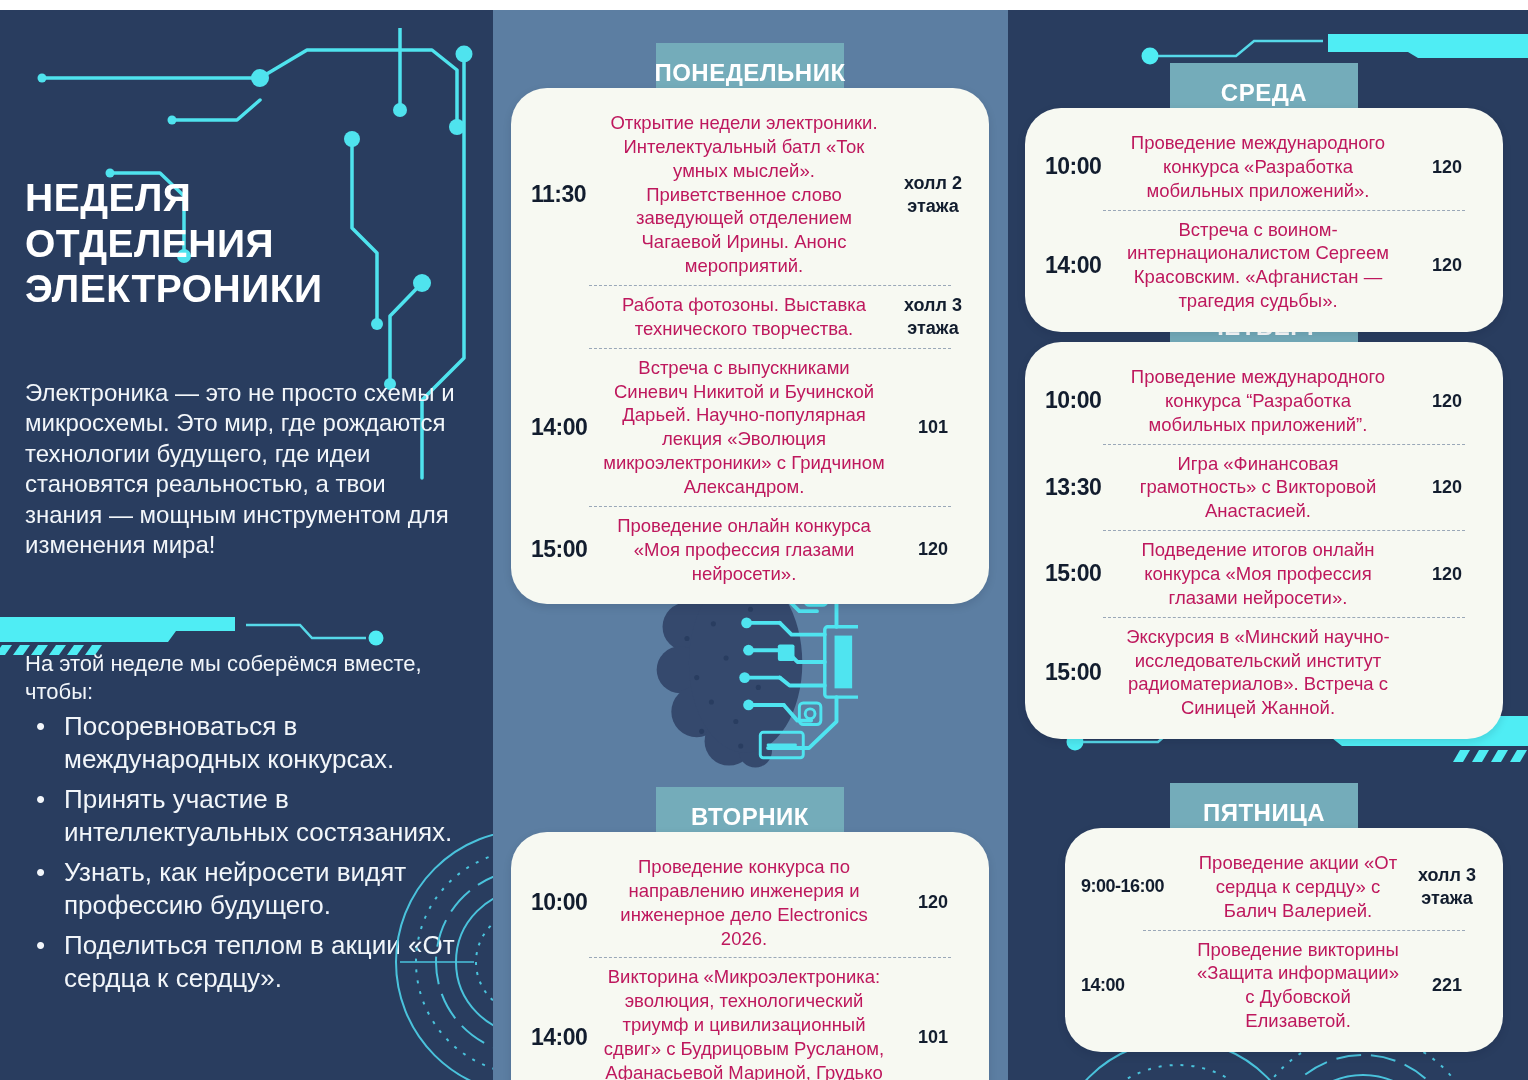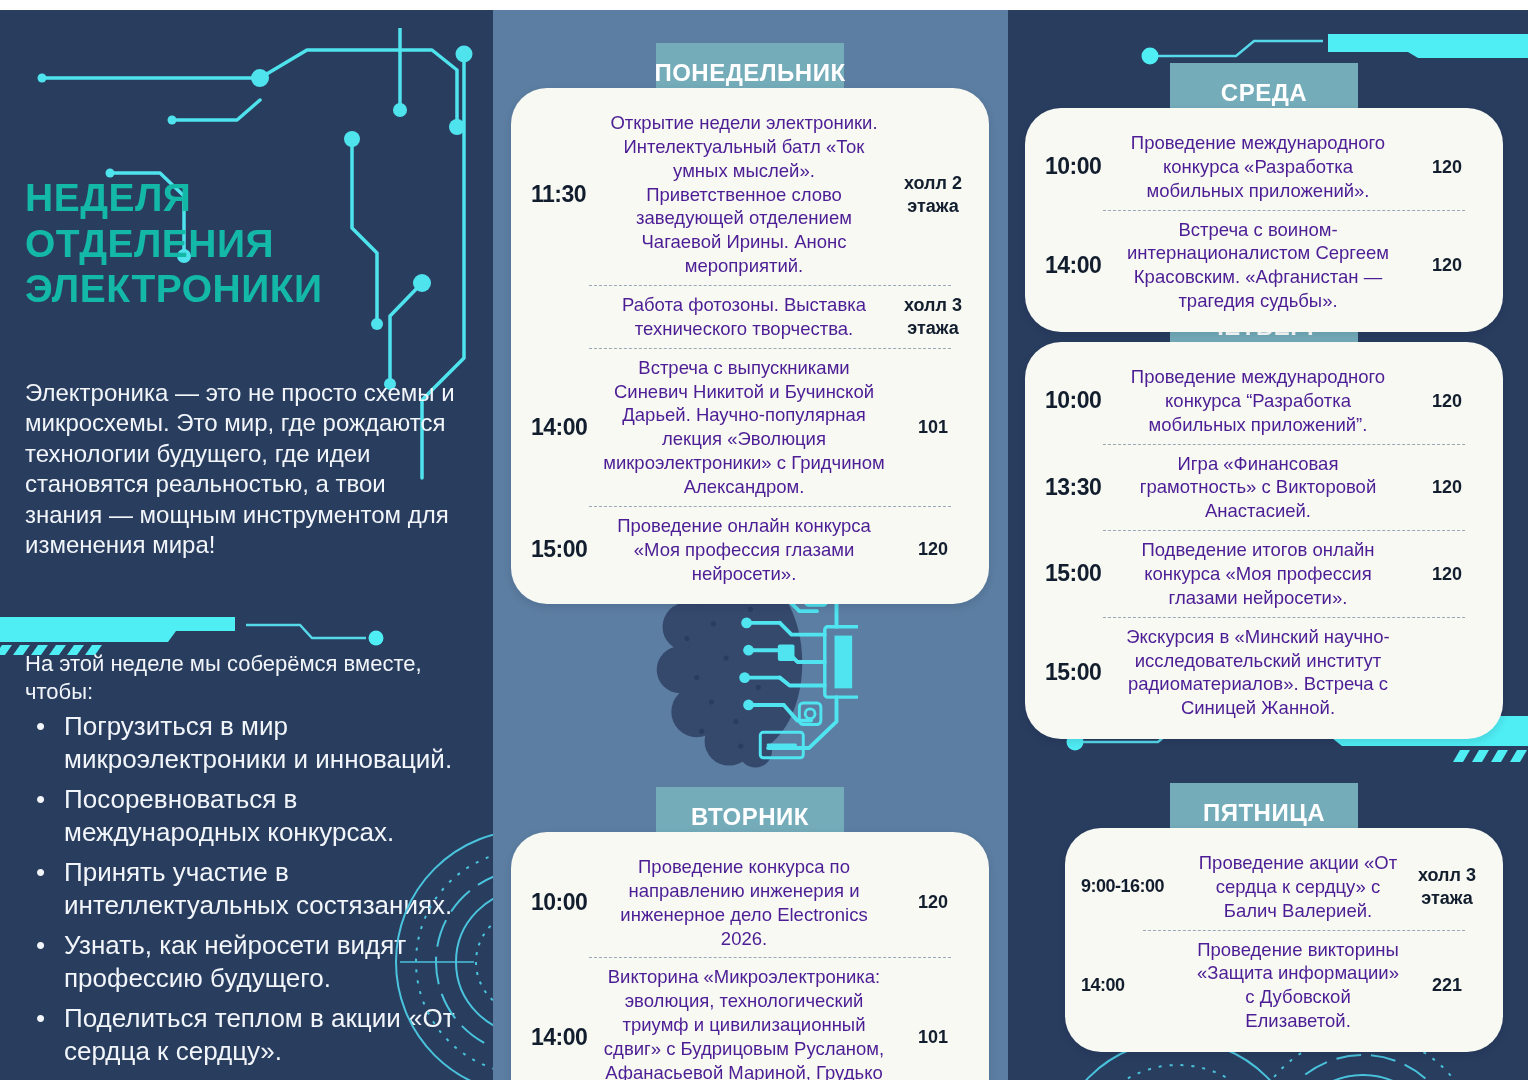--- a/index.html
+++ b/index.html
@@ -9,21 +9,21 @@
     background:#ffffff;
     font-family:"Liberation Sans","DejaVu Sans",sans-serif;
   }
   .panel { position:absolute; top:10px; height:1070px; overflow:hidden; }
   .panel-left  { left:0;      width:493px; background:#293d5f; }
   .panel-mid   { left:493px;  width:594px; background:#5c7ea2; }
   .panel-right { left:1008px; width:520px; background:#293d5f; }
 
   
   .title { position:absolute; left:25px; top:165px; width:340px;
-           font-size:39px; font-weight:700; color:#14b8a6; line-height:1.17; letter-spacing:.5px; }
+           font-size:39px; font-weight:700; color:#ffffff; line-height:1.17; letter-spacing:.5px; }
   .intro { position:absolute; left:25px; top:368px; width:438px;
            font-size:24px; color:#f2f6fa; line-height:1.27; }
   .week-heading { position:absolute; left:25px; top:640px; width:466px;
            font-size:22px; color:#f2f6fa; line-height:1.27; }
   .bullets { position:absolute; left:28px; top:700px; width:442px; list-style:none;
            color:#f2f6fa; font-size:26px; line-height:1.27; }
   .bullets li { position:relative; padding-left:36px; margin-bottom:7px; }
   .bullets li::before { content:"•"; position:absolute; left:8px; top:0; }
 
   
@@ -47,21 +47,21 @@
            width:188px; height:60px; background:#74acba; color:#ffffff;
            font-weight:700; font-size:24px; letter-spacing:.5px;
            display:flex; align-items:center; justify-content:center; }
   .card  { position:relative; z-index:1; background:#f7f9f2; border-radius:36px;
            padding:16px 14px 12px; box-shadow:0 3px 8px rgba(10,20,40,.12); }
   .row   { display:grid; grid-template-columns:72px 1fr 84px; column-gap:6px;
            align-items:center; padding:7px 0; }
   .day-fri .row { grid-template-columns:112px 1fr 84px; }
   .time  { font-size:23px; font-weight:800; color:#121d2e; letter-spacing:-.5px; padding-left:6px; }
   .day-fri .time { font-size:18px; padding-left:2px; }
-  .etext { font-size:18.5px; color:#4c1d95; text-align:center; line-height:1.29; }
+  .etext { font-size:18.5px; color:#be185d; text-align:center; line-height:1.29; }
   .eplace{ font-size:18px; font-weight:800; color:#121d2e; text-align:center; line-height:1.25; }
   .divider { border-top:1.5px dashed #9aa8b8; margin:0 24px 0 64px; }
 </style>
 </head>
 <body>
 
 <div class="page">
 
   <div class="panel panel-left">
     <svg class="circuit-top" viewBox="0 0 478 455">
@@ -104,21 +104,20 @@
         <polygon points="74,40 84,40 77,50 67,50"></polygon>
         <polygon points="92,40 102,40 95,50 85,50"></polygon>
       </g>
       <polyline fill="none" stroke="#56d9e9" stroke-width="2.5" points="246,20 300,20 312,33 366,33"></polyline>
       <circle cx="376" cy="33" r="7.5" fill="#4fedf4"></circle>
     </svg>
 
     <p class="week-heading">На этой неделе мы соберёмся вместе, чтобы:</p>
 
     <ul class="bullets">
-      <li>Погрузиться в мир микроэлектроники и инноваций.</li>
       <li>Посоревноваться в международных конкурсах.</li>
       <li>Принять участие в интеллектуальных состязаниях.</li>
       <li>Узнать, как нейросети видят профессию будущего.</li>
       <li>Поделиться теплом в акции «От сердца к сердцу».</li>
     </ul>
 
     <svg class="arcs-left" viewBox="0 0 115 248">
       <g fill="none" stroke="#4ac3dc" stroke-width="2">
         <circle cx="150" cy="130" r="52" stroke-dasharray="3 7"></circle>
         <circle cx="150" cy="130" r="72"></circle>

